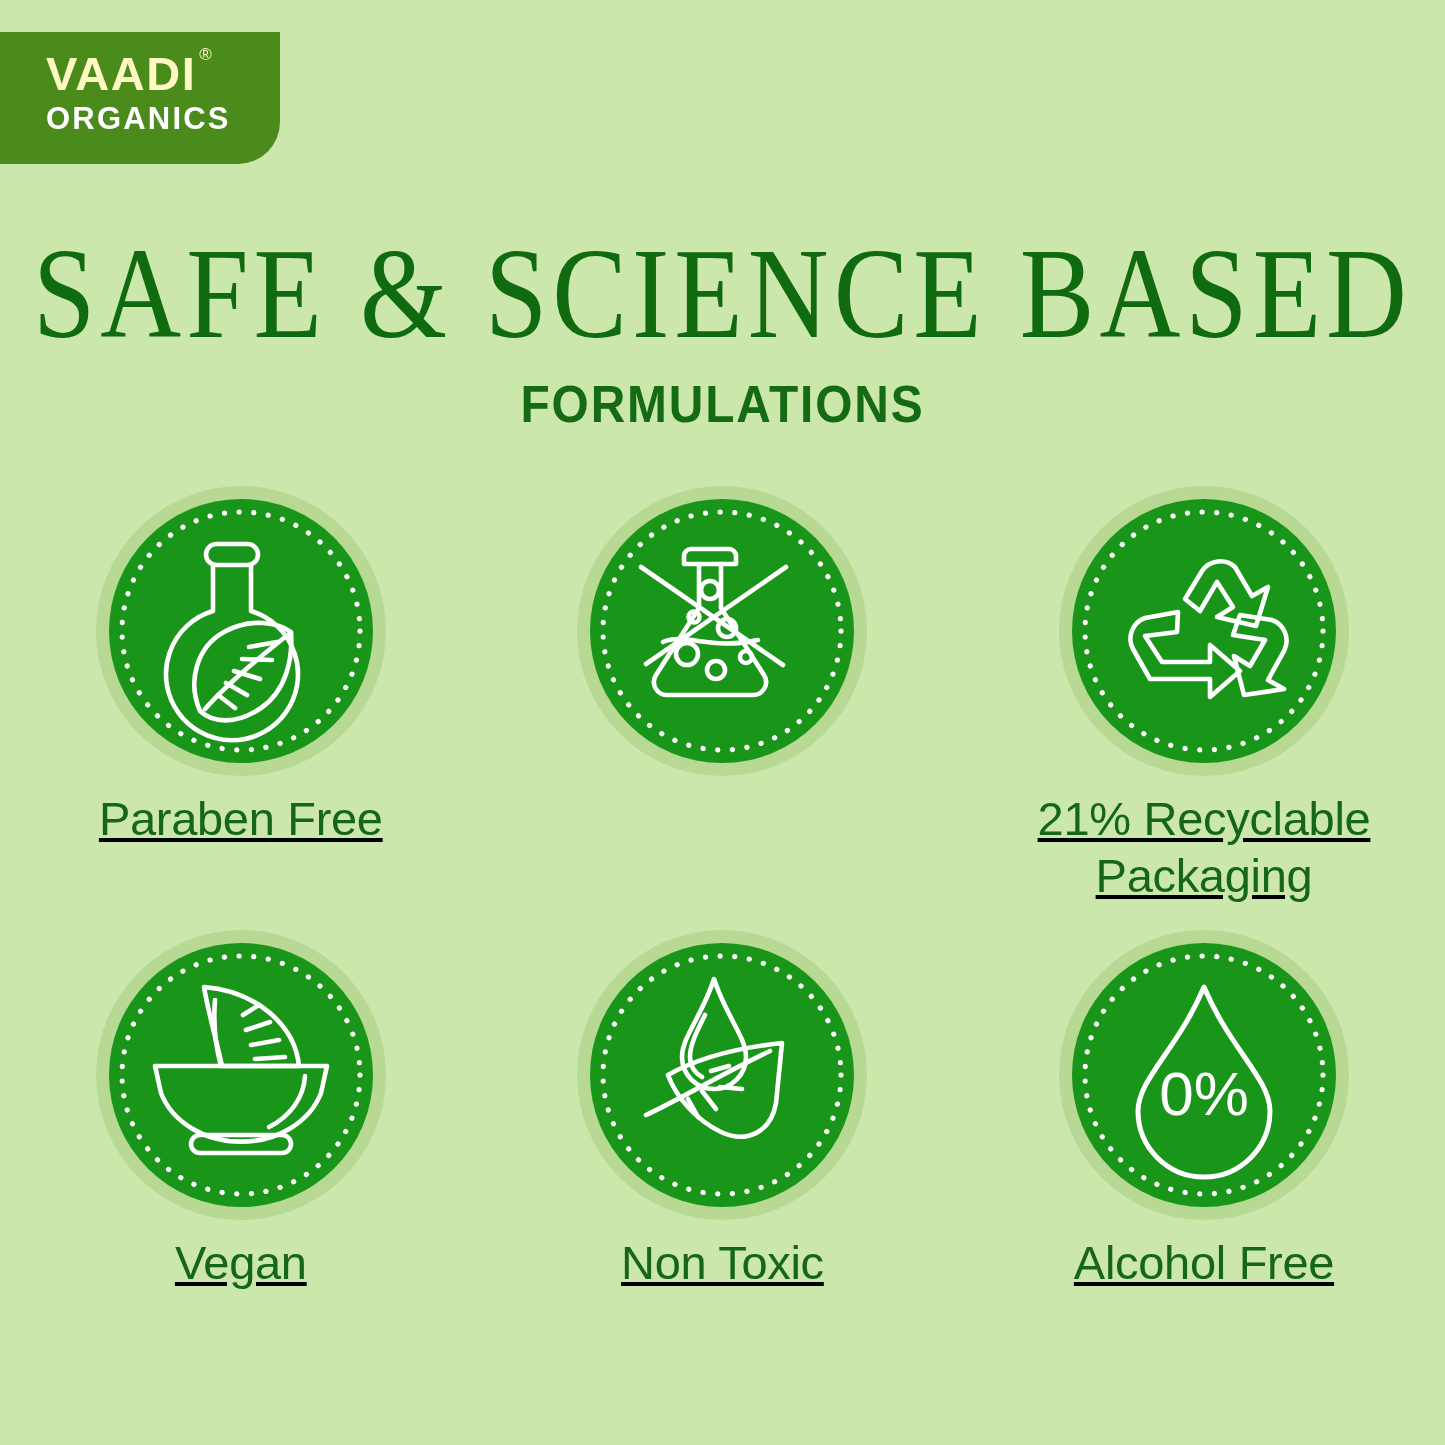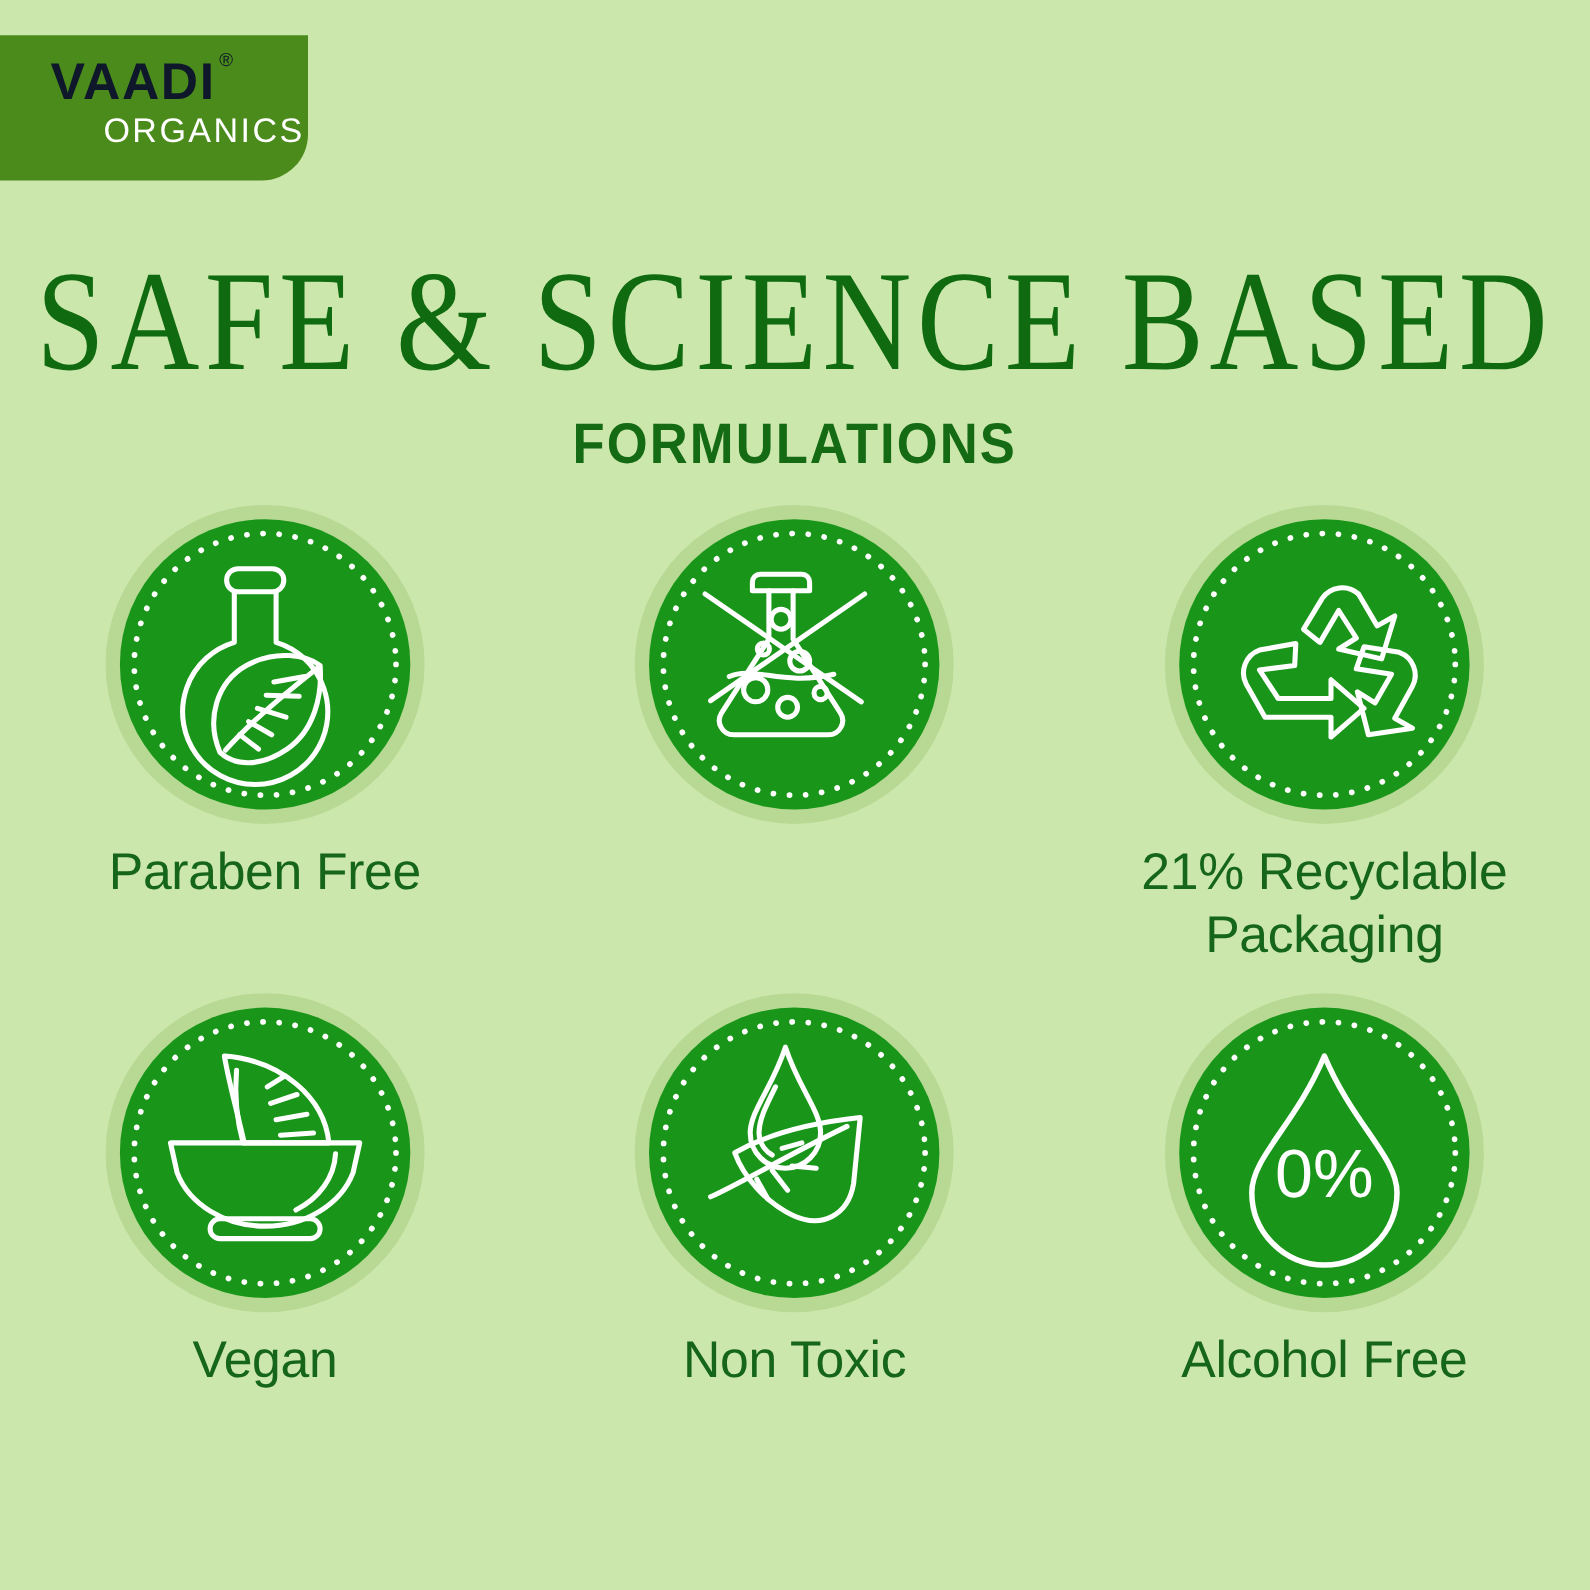--- a/index.html
+++ b/index.html
@@ -23,44 +23,43 @@
     width: 320px;
     height: 132px;
     background: #4a8b1b;
     border-radius: 0 0 42px 0;
     box-sizing: border-box;
     padding: 18px 0 0 86px;
   }
   .logo-line1 {
     position: relative;
     display: inline-block;
-    color: #0f172a;
+    color: #fef9c3;
     font-family: "Liberation Sans", sans-serif;
     font-weight: bold;
     font-size: 47px;
     letter-spacing: 1.5px;
     line-height: 1.0;
   }
   .logo-reg {
     position: absolute;
     top: -4px;
     right: -17px;
     font-size: 17px;
     font-weight: normal;
     line-height: 1;
   }
   .logo-line2 {
     color: #ffffff;
     font-family: "Liberation Sans", sans-serif;
-    font-weight: normal;
+    font-weight: bold;
     font-size: 31px;
     letter-spacing: 2.2px;
     line-height: 1.15;
     margin-top: 4px;
-    margin-left: 48px;
   }
 
   
   .headline {
     position: absolute;
     left: 0;
     top: 228px;
     width: 1445px;
     text-align: center;
     color: #106b10;
@@ -83,22 +82,23 @@
     font-weight: bold;
     font-size: 52px;
     letter-spacing: 2px;
     transform: scaleX(0.92);
   }
 
   
   .grid {
     position: absolute;
     left: 0;
-    top: 459px;
-    width: 1445px;
+    top: 486px;
+    width: 1445px;
+    text-decoration: underline;
   }
   .row {
     display: flex;
     width: 1445px;
   }
   .row-2 { margin-top: 25px; }
   .cell {
     width: 481.6px;
     display: flex;
     flex-direction: column;

